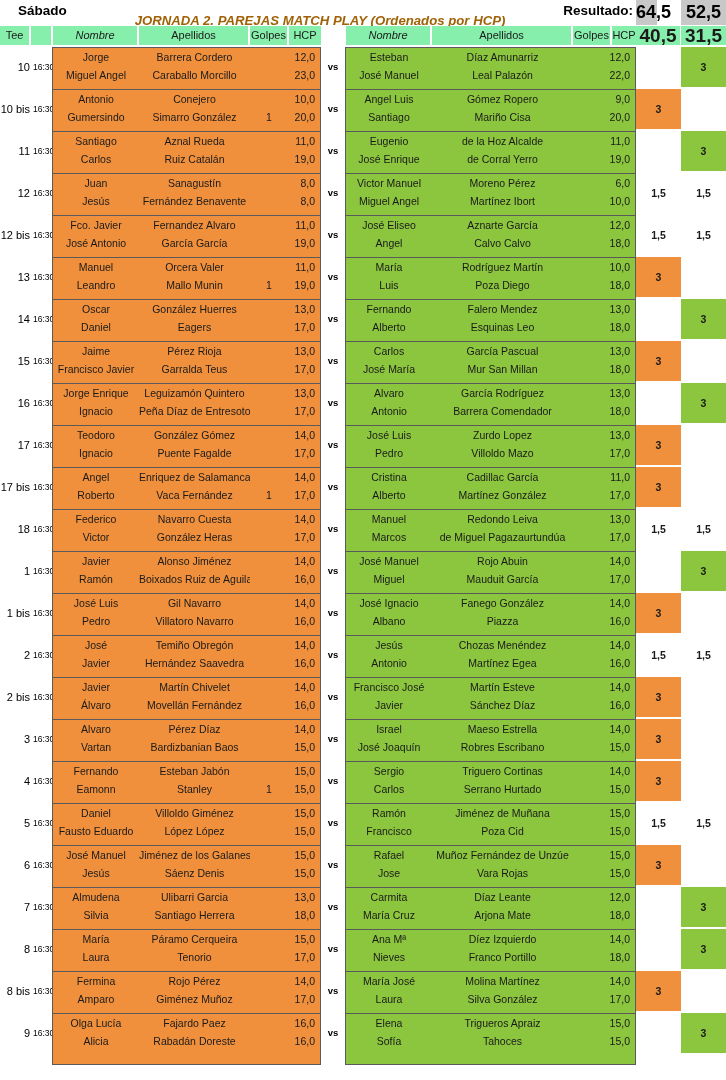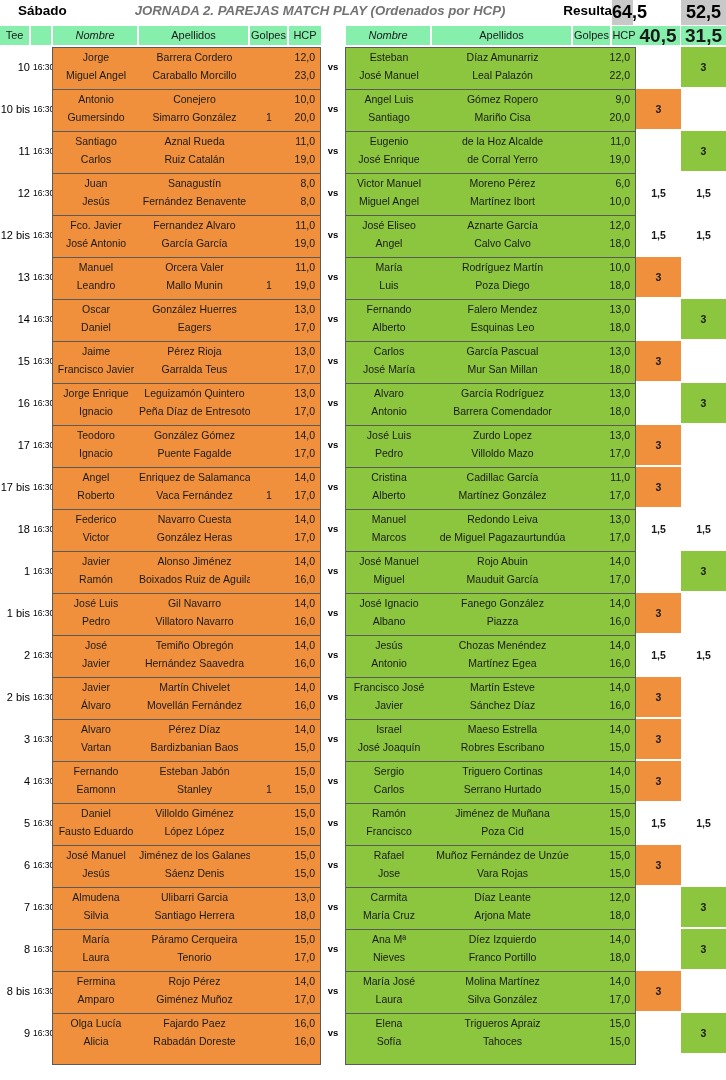--- a/index.html
+++ b/index.html
@@ -27,27 +27,27 @@
   .day-label {
     position: absolute;
     left: 18px; top: 3px;
     width: 90px;
     font-size: 13.5px;
     font-weight: bold;
     color: #000;
   }
   .jornada-title {
     position: absolute;
-    left: 115px; top: 3px;
+    left: 115px; top: 13px;
     width: 410px;
     text-align: center;
     font-size: 13.2px;
     font-weight: bold;
     font-style: italic;
-    color: #737373;
+    color: #a16207;
     white-space: nowrap;
   }
   .resultado-label {
     position: absolute;
     left: 525px; top: 3px;
     width: 108px;
     text-align: right;
     font-size: 13.5px;
     font-weight: bold;
     color: #000000;
@@ -58,21 +58,21 @@
     height: 25px;
     background: #c8c8c8;
     border-right: 1px solid #ffffff;
     box-sizing: border-box;
     font-size: 18px;
     font-weight: bold;
     color: #000;
     text-align: center;
     line-height: 25px;
   }
-  .total-a { left: 612px; width: 22px; }
+  .total-a { left: 636px; width: 22px; }
   .total-b { left: 681px; width: 45px; border-right: none; }
 
   
   .header-row {
     position: absolute;
     left: 0; top: 26px;
     width: 726px; height: 19px;
   }
   .hcell {
     position: absolute;

